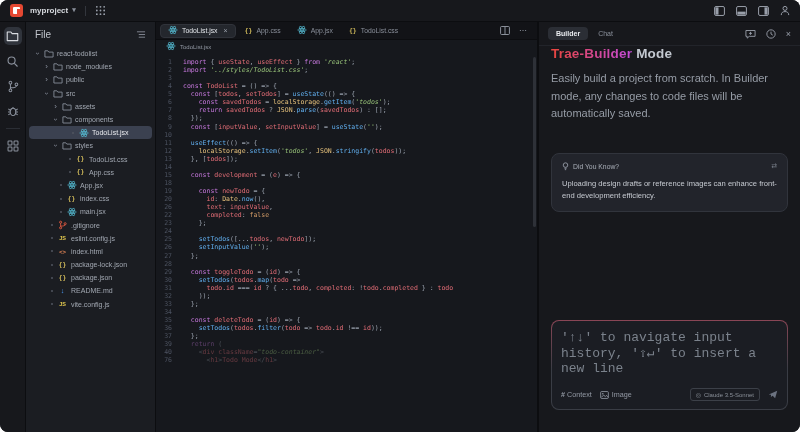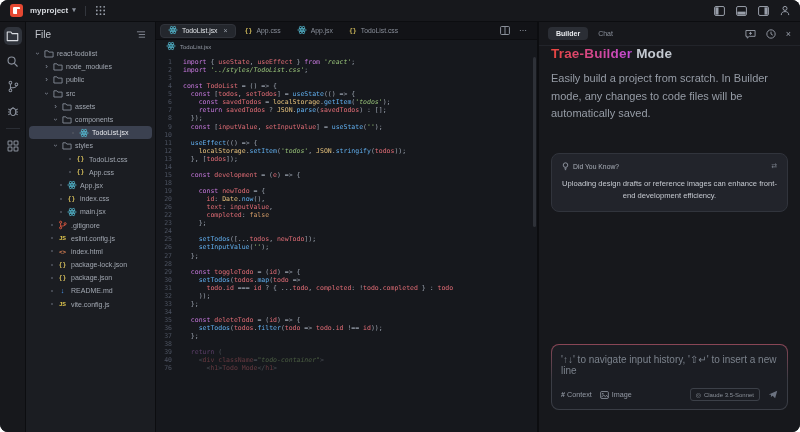--- a/index.html
+++ b/index.html
@@ -65,24 +65,24 @@
   .b-tab{font-size:7px;color:#8b919c;padding:3px 8px;border-radius:4px;margin-right:2px;}
   .b-tab.active{background:#2b2e35;color:#e9ebef;font-weight:bold;}
   .b-icons{margin-left:auto;display:flex;align-items:center;gap:10px;color:#9aa0ab;}
   .b-body{flex:1;display:flex;flex-direction:column;padding:0 12px 22px 12px;}
   .b-title{font-size:13.5px;font-weight:bold;color:#c3c8d0;letter-spacing:.2px;}
   .b-title .grad{background:linear-gradient(90deg,#e8453c,#c44bd9);-webkit-background-clip:text;background-clip:text;color:transparent;}
   .b-sub{margin-top:9px;font-size:11px;line-height:1.6;color:#969ca6;}
   .tipcard{margin-top:30px;background:#22242b;border:1px solid #31343c;border-radius:8px;padding:8px 10px 10px;}
   .tip-head{display:flex;align-items:center;gap:4px;font-size:6.8px;color:#a9aeb8;}
   .tip-head .shuffle{margin-left:auto;color:#767c87;font-size:7px;}
-  .tip-body{margin-top:7px;font-size:7.6px;line-height:1.55;color:#c6cad1;text-align:center;}
+  .tip-body{margin-top:7px;font-size:7.6px;line-height:1.55;color:#c6cad1;}
   .inputbox{margin-top:auto;border:1px solid transparent;border-radius:8px;padding:9px 9px 8px;min-height:52px;display:flex;flex-direction:column;
     background:linear-gradient(#1b1d23,#1b1d23) padding-box,linear-gradient(180deg,#8a4656,#3a3d45 55%) border-box;}
-  .ph{font-size:10px;color:#7b828c;}
+  .ph{font-size:13px;color:#7b828c;font-family:Liberation Mono, monospace;}
   .input-foot{margin-top:auto;display:flex;align-items:center;gap:8px;font-size:7.2px;color:#949aa5;padding-top:12px;}
   .ctx b{margin-right:2px;font-weight:bold;}
   .imgbtn{display:inline-flex;align-items:center;gap:3px;}
   .foot-spacer{flex:1;}
   .model{display:inline-flex;align-items:center;gap:3px;font-size:6px;color:#8a9099;border:1px solid #3c4048;border-radius:3px;padding:2px 5px;}
   .send{color:#6b7280;}
 </style>
 </head>
 <body>
 
@@ -456,21 +456,20 @@
             <div class="codeline"><span class="ln">28</span><span class="src"></span></div>
             <div class="codeline"><span class="ln">29</span><span class="src">  <i class="kw">const</i> <i class="v">toggleTodo</i> = (<i class="v">id</i>) =&gt; {</span></div>
             <div class="codeline"><span class="ln">30</span><span class="src">    <i class="fn">setTodos</i>(<i class="v">todos</i>.<i class="fn">map</i>(<i class="v">todo</i> =&gt;</span></div>
             <div class="codeline"><span class="ln">31</span><span class="src">      <i class="v">todo</i>.<i class="v">id</i> === <i class="v">id</i> ? { ...<i class="v">todo</i>, <i class="v">completed</i>: !<i class="v">todo</i>.<i class="v">completed</i> } : <i class="v">todo</i></span></div>
             <div class="codeline"><span class="ln">32</span><span class="src">    ));</span></div>
             <div class="codeline"><span class="ln">33</span><span class="src">  };</span></div>
             <div class="codeline"><span class="ln">34</span><span class="src"></span></div>
             <div class="codeline"><span class="ln">35</span><span class="src">  <i class="kw">const</i> <i class="v">deleteTodo</i> = (<i class="v">id</i>) =&gt; {</span></div>
             <div class="codeline"><span class="ln">36</span><span class="src">    <i class="fn">setTodos</i>(<i class="v">todos</i>.<i class="fn">filter</i>(<i class="v">todo</i> =&gt; <i class="v">todo</i>.<i class="v">id</i> !== <i class="v">id</i>));</span></div>
             <div class="codeline"><span class="ln">37</span><span class="src">  };</span></div>
-            <div class="codeline"><span class="ln">38</span><span class="src"></span></div>
             <div class="codeline dim"><span class="ln">39</span><span class="src">  <i class="kw">return</i> (</span></div>
             <div class="codeline dim"><span class="ln">40</span><span class="src">    &lt;<i class="v">div</i> <i class="v">className</i>=<i class="str">"todo-container"</i>&gt;</span></div>
             <div class="codeline dim"><span class="ln">76</span><span class="src">      &lt;<i class="v">h1</i>&gt;<i class="v">Todo</i> <i class="v">Mode</i>&lt;/<i class="v">h1</i>&gt;</span></div>
           </div>
         <div class="vscroll"></div>
       </div>
     </div>
 
     <div class="builder">
       <div class="b-head">

